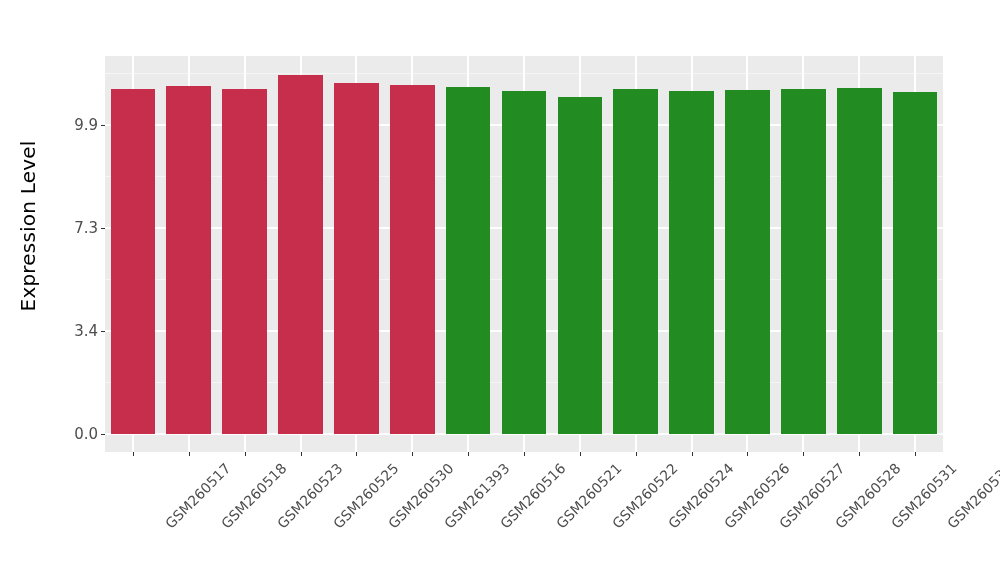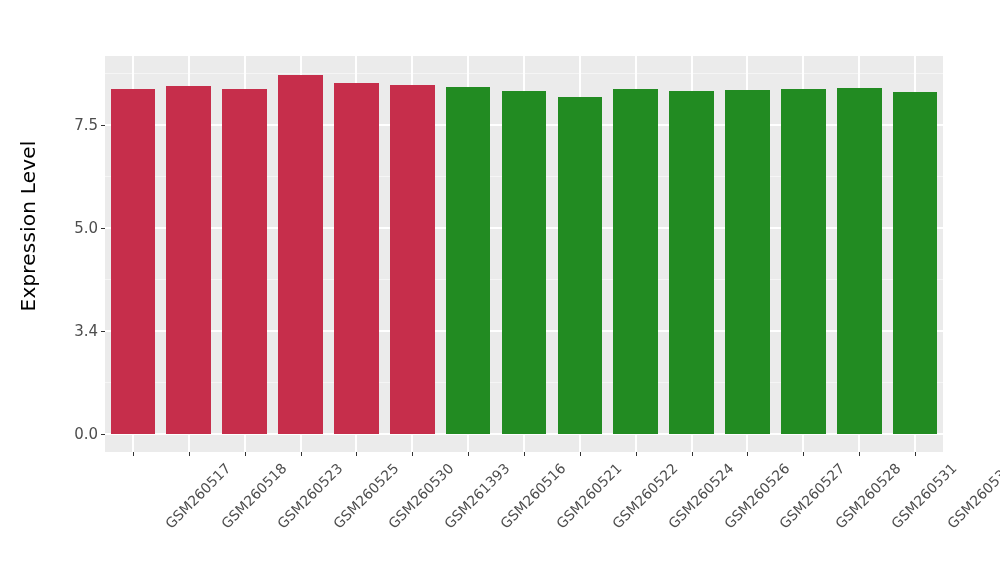--- a/index.html
+++ b/index.html
@@ -144,25 +144,25 @@
   <div id="y-axis">
       <div class="y-tick" style="top: 434px;">
         <span class="y-tick-label">0.0</span>
         <span class="y-tick-mark"></span>
       </div>
       <div class="y-tick" style="top: 331px;">
         <span class="y-tick-label">3.4</span>
         <span class="y-tick-mark"></span>
       </div>
       <div class="y-tick" style="top: 228px;">
-        <span class="y-tick-label">5.0</span>
+        <span class="y-tick-label">7.3</span>
         <span class="y-tick-mark"></span>
       </div>
       <div class="y-tick" style="top: 125px;">
-        <span class="y-tick-label">7.5</span>
+        <span class="y-tick-label">9.9</span>
         <span class="y-tick-mark"></span>
       </div>
     </div>
 
   <div id="plot-panel">
       <div class="grid-h-minor" style="top: 326px;"></div>
       <div class="grid-h-minor" style="top: 223px;"></div>
       <div class="grid-h-minor" style="top: 120px;"></div>
       <div class="grid-h-minor" style="top: 17px;"></div>
       <div class="grid-h-major" style="top: 377px;"></div>

